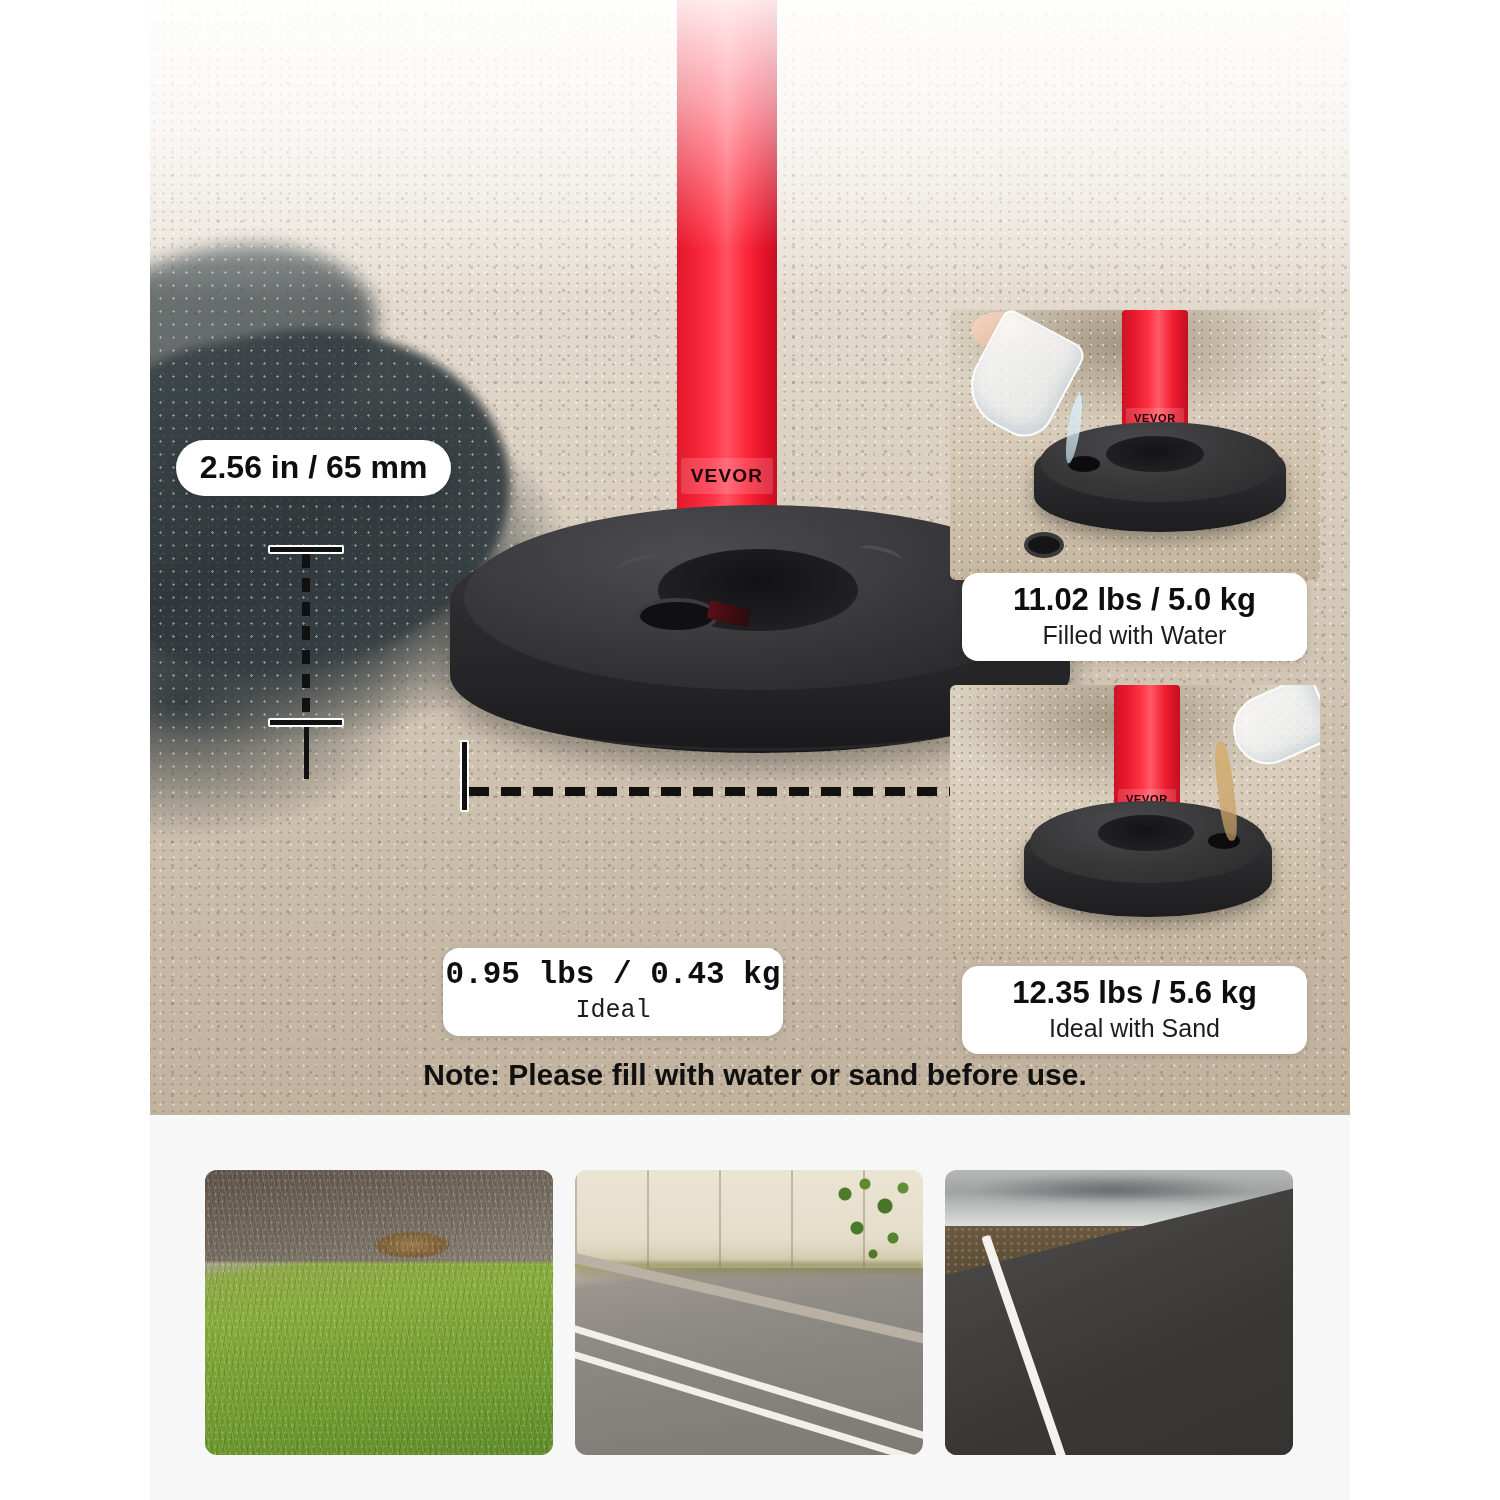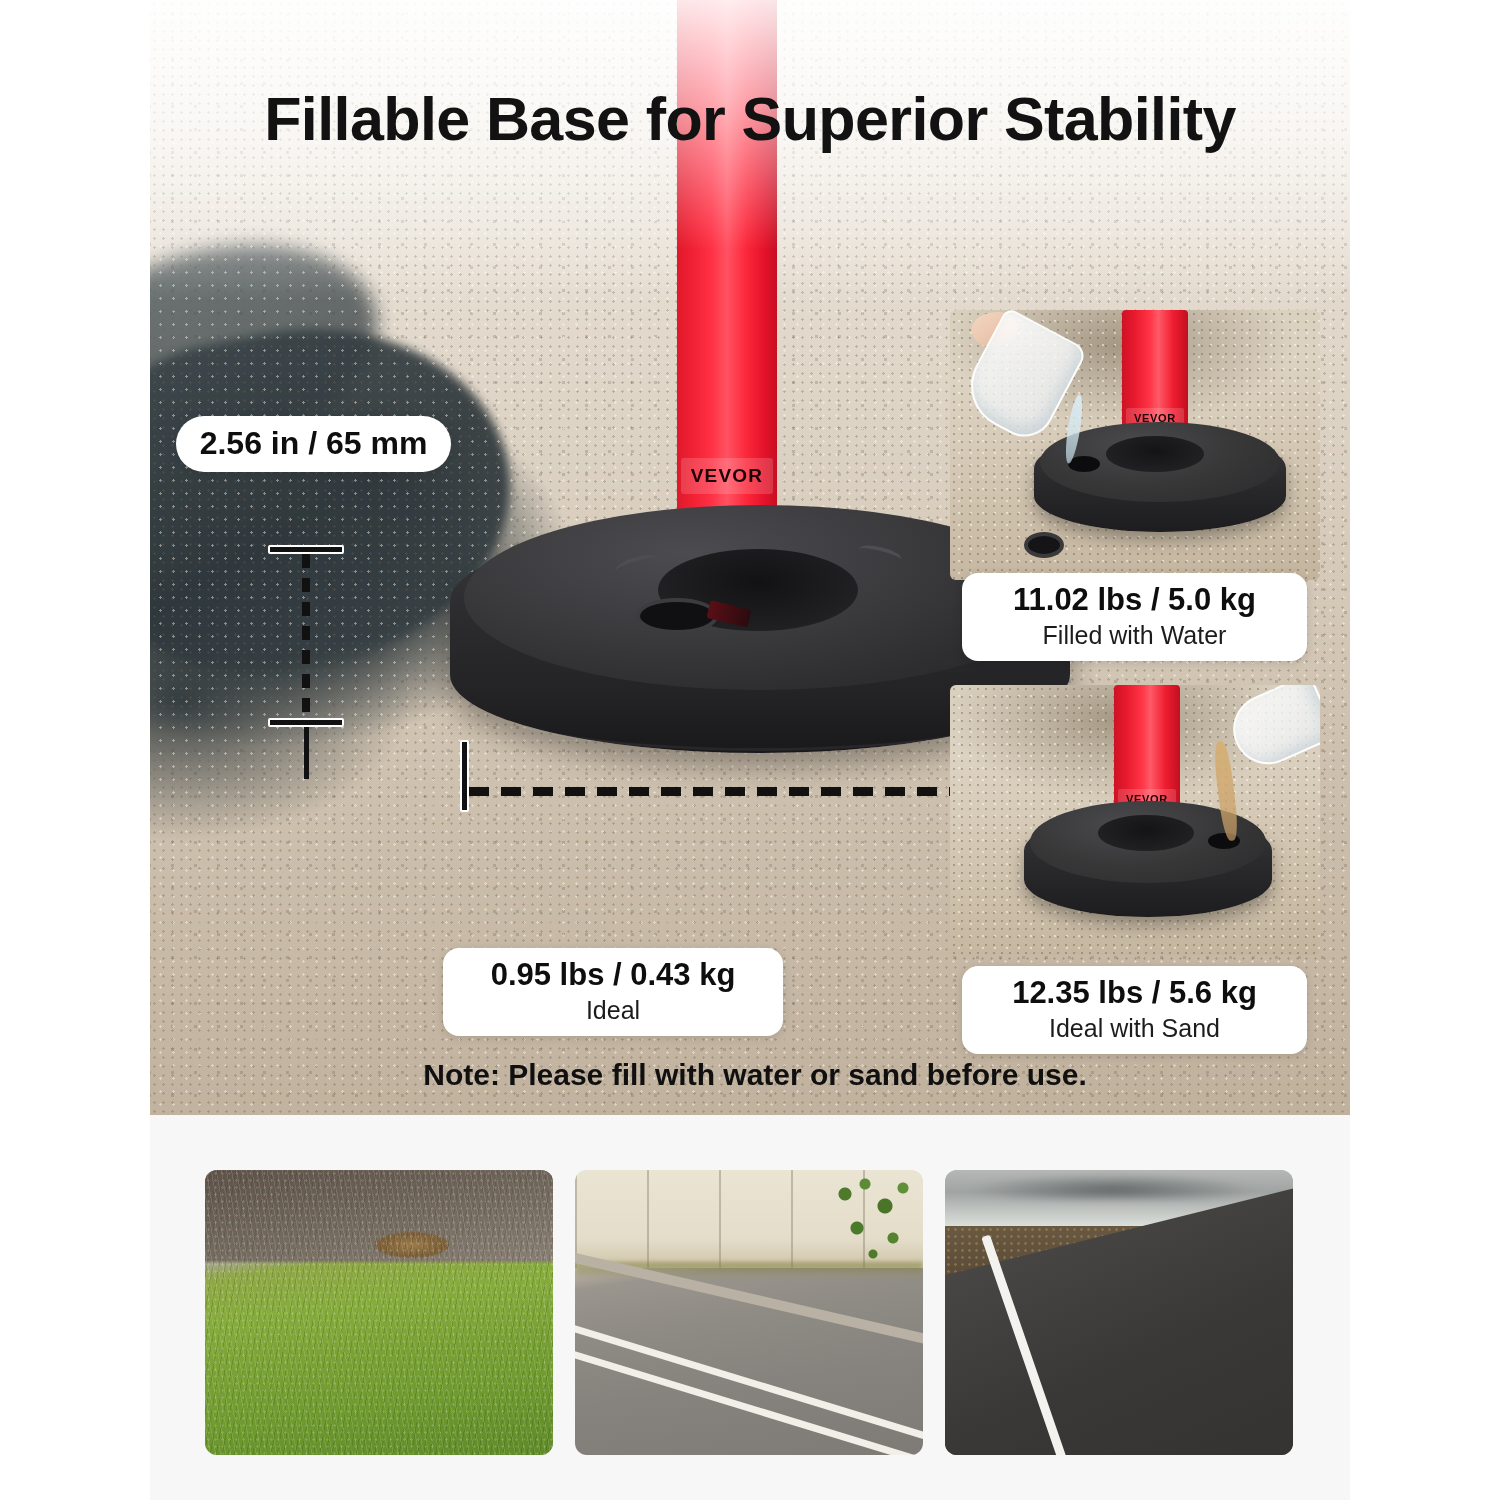--- a/index.html
+++ b/index.html
@@ -187,23 +187,23 @@
     box-shadow: 0 2px 10px rgba(0,0,0,0.13);
     display: flex; flex-direction: column;
     align-items: center; justify-content: center;
     text-align: center;
   }
   .pill .big { font-size: 31px; font-weight: 700; color: #0e0e0e; white-space: nowrap; line-height: 1.06; }
   .pill .sub { font-size: 25px; font-weight: 400; color: #1c1c1c; white-space: nowrap; margin-top: 4px; }
   .pill.one-line { border-radius: 28px; }
   .pill.one-line .big { font-size: 32px; }
 
-  #pill-height   { left: 26px;  top: 416px; width: 275px; height: 56px; justify-content: center; }
+  #pill-height   { left: 26px;  top: 440px; width: 275px; height: 56px; justify-content: center; }
   #pill-diameter { left: 280px; top: 817px; width: 349px; height: 54px; }
-  #pill-empty    { left: 293px; top: 948px; width: 340px; height: 88px; }
+  #pill-empty    { left: 293px; top: 948px; width: 340px; height: 88px; font-family: Liberation Mono, monospace; }
   #pill-water    { left: 812px; top: 573px; width: 345px; height: 88px; border-radius: 16px; }
   #pill-sand     { left: 812px; top: 948px; width: 345px; height: 88px; margin-top: 18px; }
 
   
   .inset {
     position: absolute;
     overflow: hidden;
     border-radius: 6px;
   }
   #inset-water { left: 800px; top: 310px; width: 370px; height: 270px; }
@@ -438,21 +438,20 @@
       <div class="cap bot"></div>
       <div class="tail"></div>
     </div>
 
     <div class="dim-h">
       <div class="cap left"></div>
       <div class="line"></div>
       <div class="cap right"></div>
     </div>
 
-    <div class="hero-title">Fillable Base for Superior Stability</div>
     <div class="hero-note">Note: Please fill with water or sand before use.</div>
 
     <div class="inset" id="inset-water">
       <div class="bg"></div>
       <div class="ipost" style="left:172px; top:0px; height:160px;">
         <div class="ilabel" style="top:98px;">VEVOR</div>
       </div>
       <div class="ibase" style="left:84px; top:122px; width:252px; height:100px;"></div>
       <div class="ibase-top" style="left:90px; top:112px; width:240px; height:80px;"></div>
       <div class="ihole" style="left:156px; top:126px; width:98px; height:36px;"></div>

